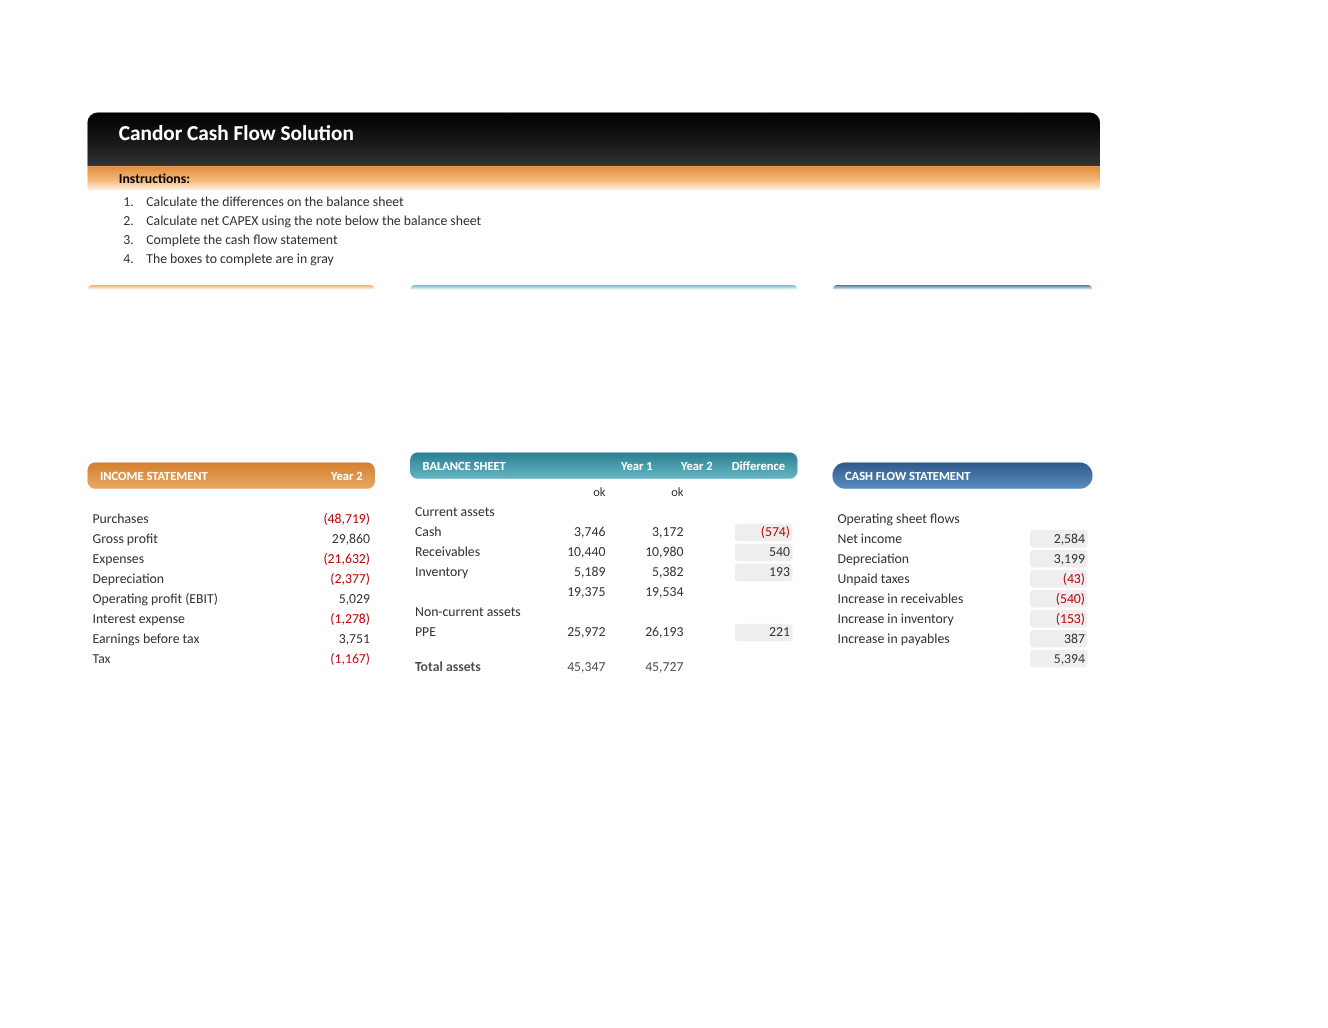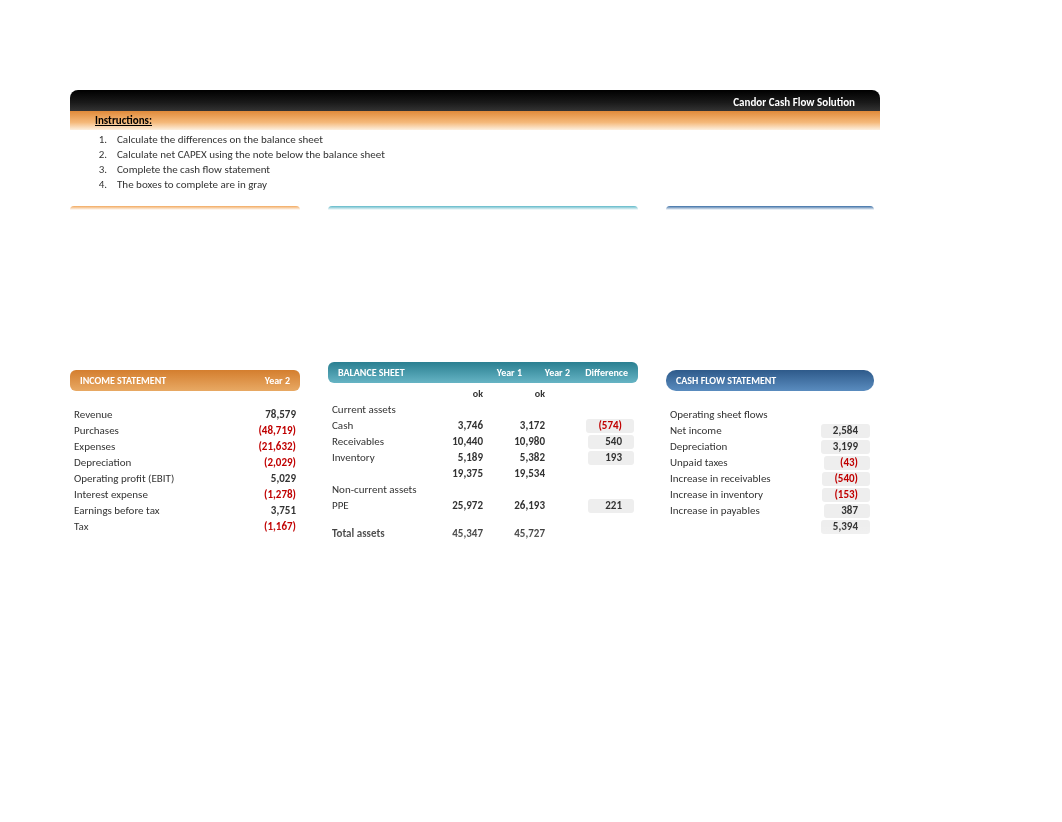--- a/index.html
+++ b/index.html
@@ -15,33 +15,31 @@
   }
   .page {
     position: absolute;
     left: 70px;
     top: 90px;
     width: 810px;
   }
   .title-bar {
     background: linear-gradient(to bottom, #000 0%, #1a1a1a 60%, #333 100%);
     color: #fff;
-    padding: 6px 25px 2px;
+    padding: 6px 25px 16px;
     border-radius: 8px 8px 0 0;
     font-weight: bold;
-    font-size: 11px;
-    text-align: right;
+    font-size: 17px;
   }
   .instr-bar {
     background: linear-gradient(to bottom, #e08a3a 0%, #f5b97a 60%, #fdf0e0 100%);
     color: #000;
     padding: 3px 25px;
     font-weight: bold;
     font-size: 11px;
-    text-decoration: underline;
   }
   .instructions {
     padding: 2px 25px 8px;
   }
   .instructions .row { display: flex; gap: 10px; line-height: 15px; }
   .instructions .num { width: 12px; text-align: right; }
   .accent-strip {
     height: 4px;
     margin-top: 6px;
     display: flex;
@@ -73,31 +71,31 @@
     display:flex;
     font-size: 10px;
   }
   .hdr-is { background: linear-gradient(to bottom,#d47e2e,#e8a964);}
   .hdr-bs { background: linear-gradient(to bottom,#2a7f91,#66b4c4);}
   .hdr-cf { background: linear-gradient(to bottom,#2e5a8a,#5a8cbf); border-radius: 10px;}
 
   .tbl { width:100%; border-collapse: collapse; margin-top: 4px;}
   .tbl td { padding: 1px 4px; line-height: 14px; white-space: nowrap;}
   .tbl .lbl { text-align:left; }
-  .tbl .num { text-align:right; font-variant-numeric: tabular-nums; font-weight: bold;}
+  .tbl .num { text-align:right; font-variant-numeric: tabular-nums;}
   .neg { color: #c00000; }
   .bold { font-weight: bold; }
   .subhdr { font-weight: normal; padding-top: 6px;}
   .box {
     background: #eee;
     border-radius: 3px;
     display:inline-block;
     min-width: 46px;
     text-align:right;
-    padding: 0 12px;
+    padding: 0 2px;
   }
 
   
   .fade {
     position:absolute;
     left:0; right:0;
     top: 525px;
     height: 300px;
     background: linear-gradient(to bottom, rgba(255,255,255,0) 0%, rgba(255,255,255,0.97) 20%, #fff 100%);
     pointer-events:none;
@@ -143,34 +141,34 @@
         <span>INCOME STATEMENT</span>
         <span style="margin-left:auto">Year 2</span>
       </div>
     <table class="tbl">
       <tbody>
           <tr>
             <td style="height:12px"></td>
             <td></td>
           </tr>
       <tr>
-            <td class="lbl">Revenue</td>
-            <td class="num">78,579</td>
-          </tr>
-      <tr>
             <td class="lbl">Purchases</td>
             <td class="num neg">(48,719)</td>
           </tr>
       <tr>
+            <td class="lbl">Gross profit</td>
+            <td class="num">29,860</td>
+          </tr>
+      <tr>
             <td class="lbl">Expenses</td>
             <td class="num neg">(21,632)</td>
           </tr>
       <tr>
             <td class="lbl">Depreciation</td>
-            <td class="num neg">(2,029)</td>
+            <td class="num neg">(2,377)</td>
           </tr>
       <tr>
             <td class="lbl">Operating profit (EBIT)</td>
             <td class="num">5,029</td>
           </tr>
       <tr>
             <td class="lbl">Interest expense</td>
             <td class="num neg">(1,278)</td>
           </tr>
       <tr>

